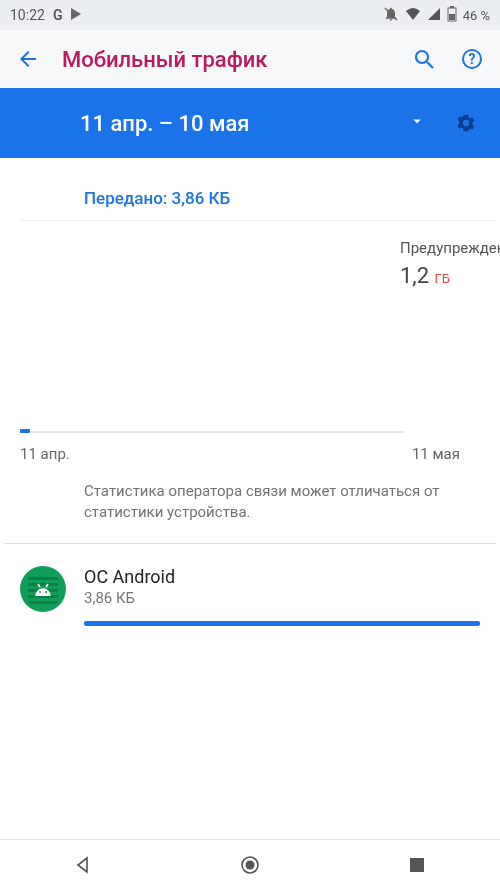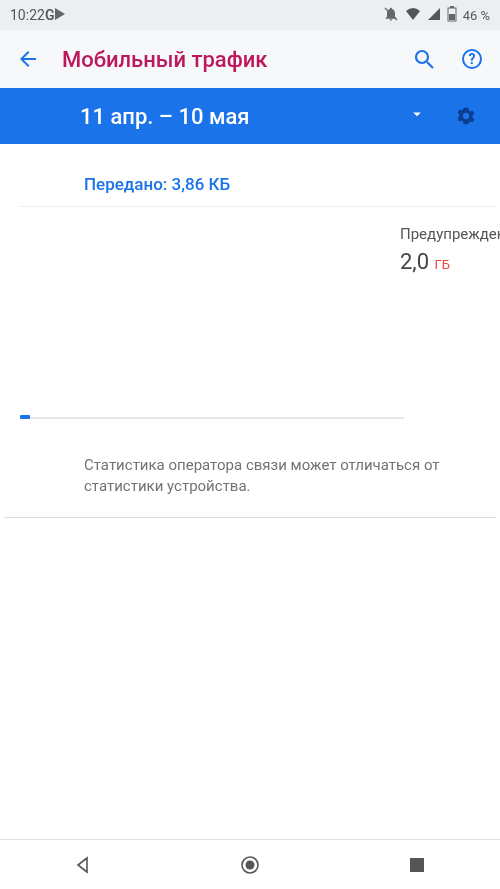--- a/index.html
+++ b/index.html
@@ -1,27 +1,27 @@
 <!DOCTYPE html>
 <html><head>
 <meta charset="utf-8">
 <style>
   * { margin: 0; padding: 0; box-sizing: border-box; font-family: Roboto, Arial, sans-serif; }
   body { width: 500px; height: 889px; background: #fff; position: relative; overflow: hidden; }
 
   .status-bar { height: 30px; background: #eceff1; display: flex; align-items: center; padding: 0 10px; color: #555; font-size: 14px; }
-  .status-left { display: flex; align-items: center; }
+  .status-left { display: flex; align-items: center; gap: 8px; }
   .status-right { margin-left: auto; display: flex; align-items: center; gap: 6px; font-size: 13px; }
 
   .app-bar { height: 58px; background: #f6f8fa; display: flex; align-items: center; padding: 0 14px; gap: 20px; }
   .app-title { color: #be185d; font-size: 22px; font-weight: 500; }
   .app-bar .spacer { flex: 1; }
   .icon-btn { width: 28px; height: 28px; display: flex; align-items: center; justify-content: center; cursor: pointer; }
 
-  .period-bar { height: 56px; background: #1a73e8; display: flex; align-items: center; padding: 0 20px 0 80px; color: #fff; }
+  .period-bar { height: 70px; background: #1a73e8; display: flex; align-items: center; padding: 0 20px 0 80px; color: #fff; }
   .period-text { font-size: 22px; font-weight: 500; }
   .period-bar .spacer { flex: 1; }
 
   .content { padding: 4px; }
   .transferred { padding: 26px 0 12px 80px; color: #1a73e8; font-size: 17px; font-weight: 500; }
   .divider-light { height: 1px; background: #eee; margin-left: 16px; }
 
   .chart-area { position: relative; height: 230px; margin: 0 16px; }
   .warn-box { position: absolute; right: 0; top: 18px; text-align: left; color: #555; font-size: 15px; line-height: 1.25; }
   .warn-val { font-size: 22px; color: #444; margin-top: 4px; }
@@ -126,32 +126,52 @@
 </div>
 
 <div class="content">
   <div class="transferred">Передано: 3,86 КБ</div>
   <div class="divider-light"></div>
 
   <div class="chart-area">
     <div class="warn-box">
       <div style="max-width:80px;">Предупреждение</div>
       <div class="warn-val">
-        <span>2,0</span> <span class="warn-unit">ГБ</span>
+        <span>1,2</span> <span class="warn-unit">ГБ</span>
       </div>
     </div>
     <div class="baseline"></div>
     <div class="data-dot"></div>
   </div>
 
+  <div class="axis-labels">
+    <span>11 апр.</span>
+    <span>11 мая</span>
+  </div>
 
   <div class="note">Статистика оператора связи может отличаться от статистики устройства.</div>
 
   <div class="divider-strong"></div>
 
+  <div class="app-row">
+    <div class="app-icon">
+      <div class="app-icon-inner">
+        <svg width="22" height="14" viewBox="0 0 22 14">
+            <path fill="#fff" d="M4 14a7 7 0 0114 0H4zM6 2l2 3M16 2l-2 3" stroke="#fff" stroke-width="1.5"></path>
+            <circle cx="8" cy="10" r="1" fill="#0f9d58"></circle>
+            <circle cx="14" cy="10" r="1" fill="#0f9d58"></circle>
+          </svg>
+      </div>
+    </div>
+    <div class="app-info">
+      <div class="app-name">ОС Android</div>
+      <div class="app-size">3,86 КБ</div>
+      <div class="app-bar-track"></div>
+    </div>
+  </div>
 </div>
 
 <div class="nav-bar">
   <div class="nav-btn">
     <svg width="20" height="20" viewBox="0 0 20 20">
         <path d="M14 3 L5 10 L14 17 Z" fill="none" stroke="#555" stroke-width="1.6"></path>
       </svg>
   </div>
   <div class="nav-btn">
     <svg width="22" height="22" viewBox="0 0 22 22">

